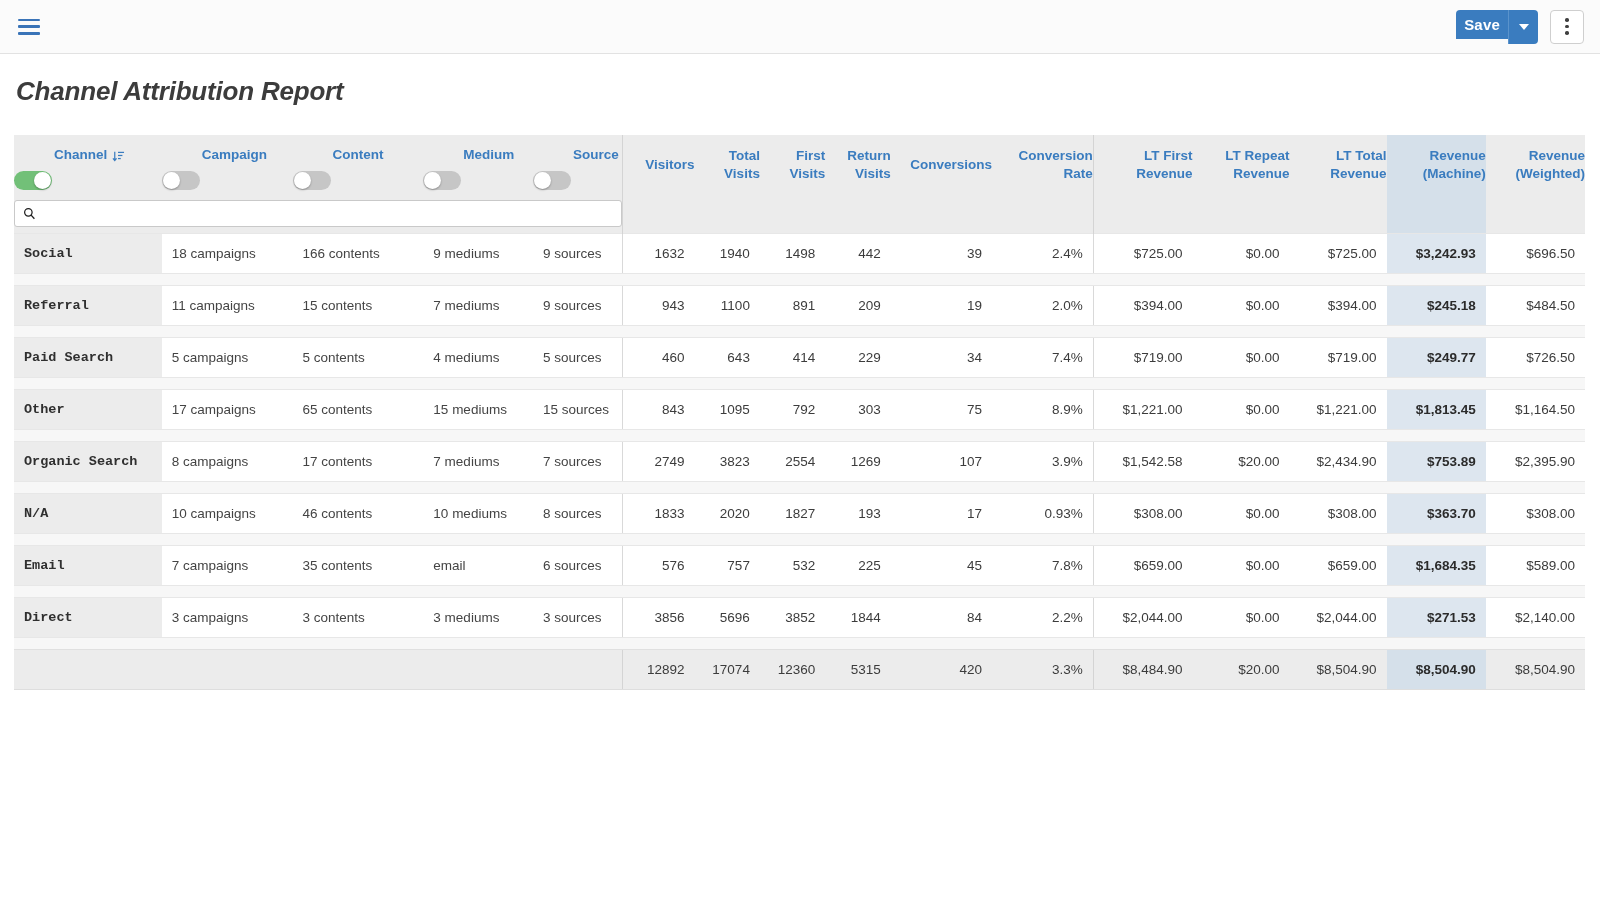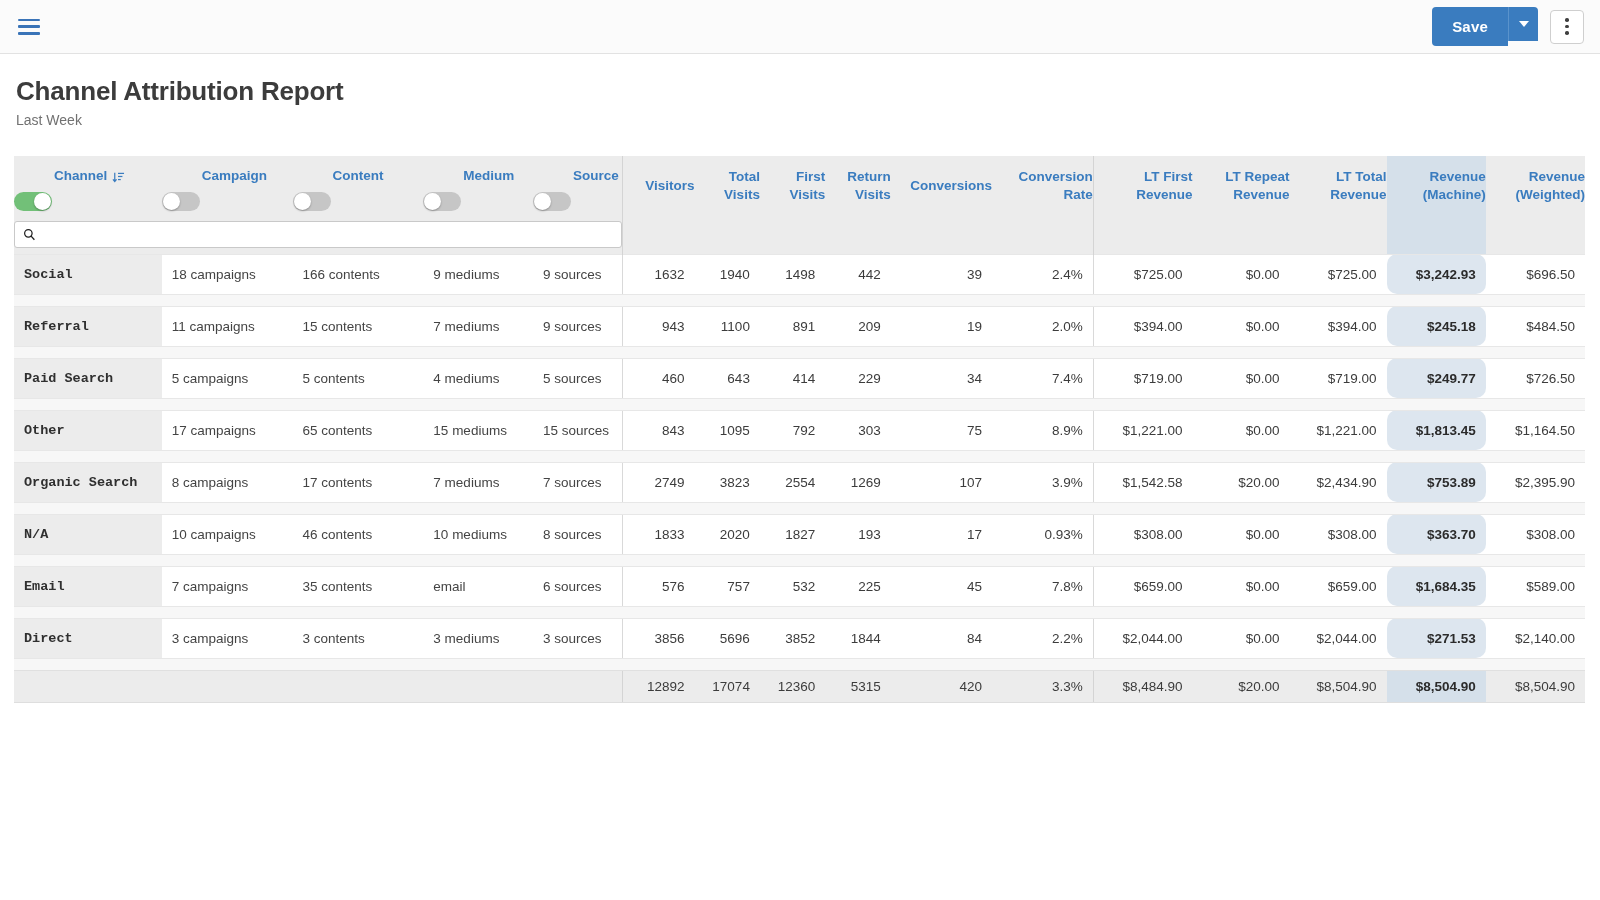--- a/index.html
+++ b/index.html
@@ -24,21 +24,21 @@
     display: flex; flex-direction: column; justify-content: space-between;
     cursor: pointer;
   }
   .hamburger span { display: block; height: 2.6px; background: #3a74b8; border-radius: 1px; }
   .topbar-right { margin-left: auto; display: flex; align-items: center; gap: 12px; }
 
   .save-group { display: flex; align-items: stretch; border-radius: 4px; overflow: hidden; }
   .save-btn {
     background: #3a7cbf; color: #fff;
     border: none; font-size: 15px; font-weight: bold;
-    padding: 0 20px; height: 39px; cursor: pointer;
+    padding: 0 8px; height: 29px; cursor: pointer;
     font-family: "Liberation Sans", sans-serif;
     letter-spacing: .2px;
   }
   .save-caret {
     background: #3a7cbf; border: none; border-left: 1px solid #5a93cc;
     width: 30px; height: 34px; cursor: pointer;
     display: flex; align-items: center; justify-content: center;
   }
   .caret-tri {
     width: 0; height: 0;
@@ -47,21 +47,21 @@
   }
   .kebab-btn {
     width: 34px; height: 34px;
     background: #fff; border: 1px solid #cfcfcf; border-radius: 4px;
     display: flex; flex-direction: column; align-items: center; justify-content: center;
     gap: 3px; cursor: pointer;
   }
   .kebab-btn i { width: 3.5px; height: 3.5px; border-radius: 50%; background: #3f3f3f; display: block; }
 
   
-  .heading { padding: 22px 0 0 16px; }
+  .heading { padding: 22px 0 0 16px; font-style: italic; }
   .page-title { font-size: 26px; font-weight: bold; color: #3c3c3c; letter-spacing: -.2px; }
   .page-subtitle { font-size: 14px; color: #717171; margin-top: 5px; }
 
   
   .table-wrap { margin: 28px 14px 0 14px; }
   table.report { border-collapse: collapse; width: 1571px; table-layout: fixed; }
   table.report td, table.report th { padding: 0; vertical-align: middle; }
 
   
   .hdr-row th {
@@ -124,28 +124,28 @@
     border-bottom: 1px solid #e7e7e7;
   }
   tr.data-row td.dimname {
     background: #ececec;
     font-weight: bold;
     text-align: left;
     color: #2f2f2f;
     font-family: Liberation Mono, monospace;
   }
   tr.data-row td.dimval { text-align: left; color: #444; }
-  tr.data-row td.hl { background: #dde6ef; font-weight: bold; color: #2b2b2b; border-radius: 10px; }
+  tr.data-row td.hl { background: #dde6ef; font-weight: bold; color: #2b2b2b; }
   tr.data-row td.sepleft { border-left: 1px solid #d9d9d9; }
 
   tr.spacer td { height: 12px; background: #f7f7f7; border: none; padding: 0; }
 
   
   tr.total-row td {
-    height: 32px; font-size: 13.5px; color: #3c3c3c;
+    height: 40px; font-size: 13.5px; color: #3c3c3c;
     padding: 0 10px; text-align: right;
     background: #ececec;
     border-top: 1px solid #e0e0e0; border-bottom: 1px solid #dedede;
   }
   tr.total-row td.hl { background: #d5e0ea; font-weight: bold; color: #2b2b2b; }
   tr.total-row td.sepleft { border-left: 1px solid #d4d4d4; }
   tr.total-row td.dimname { background: #ececec; }
 </style>
 </head>
 <body>
@@ -166,21 +166,20 @@
     <div class="kebab-btn">
       <i></i>
       <i></i>
       <i></i>
     </div>
   </div>
 </div>
 
 <div class="heading">
   <div class="page-title">Channel Attribution Report</div>
-  <div class="page-subtitle">Last Week</div>
 </div>
 
 <div class="table-wrap">
   <table class="report">
     <colgroup>
       <col style="width:140px">
         <col style="width:124px">
         <col style="width:124px">
       <col style="width:104px">
         <col style="width:85px">

